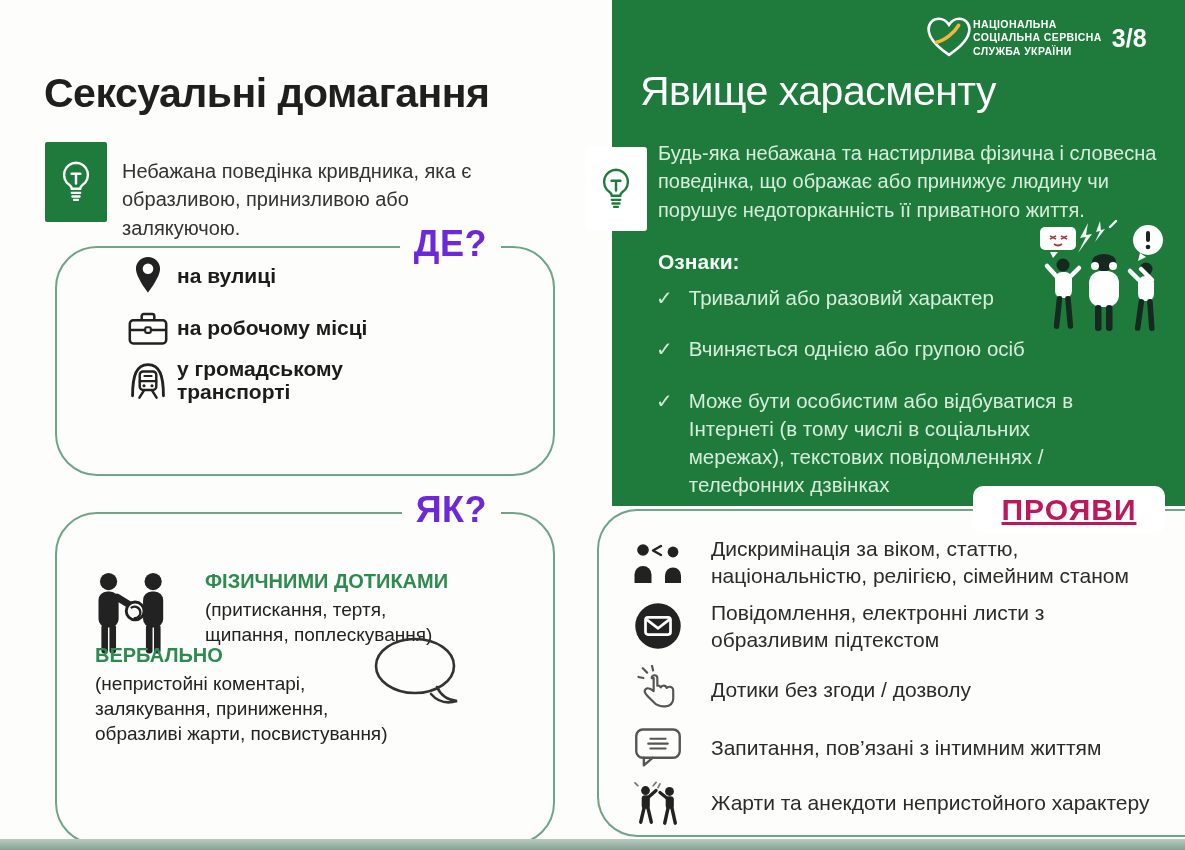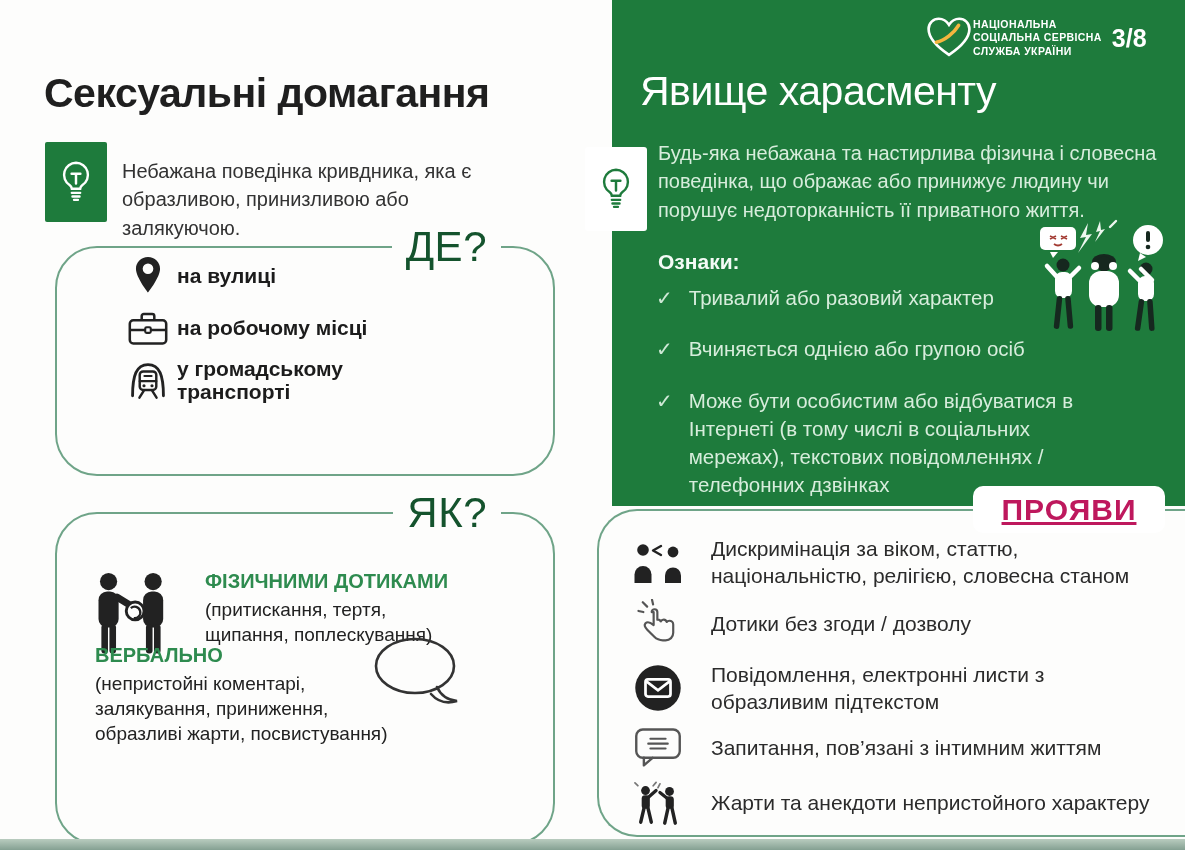--- a/index.html
+++ b/index.html
@@ -6,21 +6,21 @@
   html,body { background:#ffffff; }
   body { font-family:"Liberation Sans","DejaVu Sans",sans-serif; }
   .page { position:relative; width:1185px; height:850px; background:#fdfdfc; overflow:hidden; }
 
   
   .title-left { position:absolute; left:44px; top:70px; font-size:41px; font-weight:600; color:#1f1f1f; letter-spacing:-0.5px; }
   .bulb-box-left { position:absolute; left:45px; top:142px; width:62px; height:80px; background:#1e7b3c; border-radius:2px; display:flex; align-items:center; justify-content:center; color:#fff; }
   .def-left { position:absolute; left:122px; top:157px; width:400px; font-size:20px; line-height:1.42; color:#333; font-weight:500; }
 
   .callout-box { position:absolute; border:2px solid #6fa488; border-radius:42px; background:transparent; }
-  .callout-label { position:absolute; top:-25px; right:52px; background:#fdfdfc; padding:0 14px; font-size:42px; font-weight:400; color:#14532d; letter-spacing:0.5px; }
+  .callout-label { position:absolute; top:-25px; right:52px; background:#fdfdfc; padding:0 14px; font-size:36px; font-weight:700; color:#6d28d9; letter-spacing:0.5px; }
 
   .where-box { left:55px; top:246px; width:500px; height:230px; }
   .where-list { position:absolute; left:68px; top:2px; right:20px; bottom:2px; display:flex; flex-direction:column; justify-content:flex-start; }
   .where-row { height:52px; display:flex; align-items:center; gap:6px; }
   .where-icon { width:46px; height:46px; display:flex; align-items:center; justify-content:center; color:#222; flex:0 0 46px; }
   .where-text { font-size:21px; font-weight:700; color:#1c1c1c; line-height:1.1; max-width:250px; }
 
   .how-box { left:55px; top:512px; width:500px; height:333px; }
   .how-item1 { position:absolute; left:30px; top:28px; display:flex; gap:26px;margin-top:28px; }
   .how-icon-people { width:92px; height:92px; color:#222; flex:0 0 92px; }
@@ -251,42 +251,42 @@
       <div class="manif-row r1">
         <span class="manif-icon">
           <svg width="52" height="42" viewBox="0 0 52 42" fill="currentColor">
             <circle cx="11" cy="9" r="5.8"></circle>
             <path d="M2.5 42 v-8.5 a8.5 8.5 0 0 1 17 0 V42 z"></path>
             <circle cx="41" cy="11" r="5.4"></circle>
             <path d="M33 42 v-7.5 a8 8 0 0 1 16 0 V42 z"></path>
             <path d="M29 5 l-8 4.5 8 4.5" fill="none" stroke="currentColor" stroke-width="2.4" stroke-linecap="round" stroke-linejoin="round"></path>
           </svg>
         </span>
-        <span class="manif-text">Дискримінація за віком, статтю, національністю, релігією, словесна станом</span>
-      </div>
-
-      <div class="manif-row r2">
-        <span class="manif-icon">
-          <svg width="48" height="50" viewBox="0 0 42 46" fill="none" stroke="#555" stroke-width="2" stroke-linecap="round" stroke-linejoin="round">
-            <path d="M17 12 v12 c-3-2.5-6-3.2-7.5-1.6 c-1.5 1.6-.4 3.8 1.6 5.8 l6.5 6.6 c2 2 4.8 3.2 7.8 3.2 h2.6 c4 0 7-3 7-7 v-7.5 c0-2-1.6-3.5-3.5-3.5 c-1 0-1.9.4-2.5 1.1 c-.5-1.4-1.9-2.3-3.4-2 c-.9.2-1.7.7-2.1 1.5 c-.6-1.1-1.9-1.8-3.1-1.5 V12 a2.6 2.6 0 0 0-5.2 0 z"></path>
-            <path d="M11 7 L7 3 M16.5 5 L15.5 0.8 M7.5 12 L3 11"></path>
-          </svg>
-        </span>
-        <span class="manif-text">Дотики без згоди / дозволу</span>
+        <span class="manif-text">Дискримінація за віком, статтю, національністю, релігією, сімейним станом</span>
       </div>
 
       <div class="manif-row r3">
         <span class="manif-icon">
           <svg width="50" height="50" viewBox="0 0 44 44">
             <circle cx="22" cy="22" r="20" fill="#222"></circle>
             <rect x="11" y="14.5" width="22" height="15" rx="2.2" fill="none" stroke="#fff" stroke-width="2.4"></rect>
             <path d="M11.8 16.2 L22 24 L32.2 16.2" fill="none" stroke="#fff" stroke-width="2.4" stroke-linecap="round"></path>
           </svg>
         </span>
         <span class="manif-text">Повідомлення, електронні листи з образливим підтекстом</span>
+      </div>
+
+      <div class="manif-row r2">
+        <span class="manif-icon">
+          <svg width="48" height="50" viewBox="0 0 42 46" fill="none" stroke="#555" stroke-width="2" stroke-linecap="round" stroke-linejoin="round">
+            <path d="M17 12 v12 c-3-2.5-6-3.2-7.5-1.6 c-1.5 1.6-.4 3.8 1.6 5.8 l6.5 6.6 c2 2 4.8 3.2 7.8 3.2 h2.6 c4 0 7-3 7-7 v-7.5 c0-2-1.6-3.5-3.5-3.5 c-1 0-1.9.4-2.5 1.1 c-.5-1.4-1.9-2.3-3.4-2 c-.9.2-1.7.7-2.1 1.5 c-.6-1.1-1.9-1.8-3.1-1.5 V12 a2.6 2.6 0 0 0-5.2 0 z"></path>
+            <path d="M11 7 L7 3 M16.5 5 L15.5 0.8 M7.5 12 L3 11"></path>
+          </svg>
+        </span>
+        <span class="manif-text">Дотики без згоди / дозволу</span>
       </div>
 
       <div class="manif-row r4">
         <span class="manif-icon">
           <svg width="50" height="44" viewBox="0 0 46 40" fill="none" stroke="#555" stroke-width="2.2" stroke-linecap="round" stroke-linejoin="round">
             <rect x="3" y="3" width="40" height="26" rx="6"></rect>
             <path d="M10 29 v7 l8-7"></path>
             <path d="M16 11.5 h14 M14 16 h18 M16 20.5 h14" stroke-width="1.9"></path>
           </svg>
         </span>

